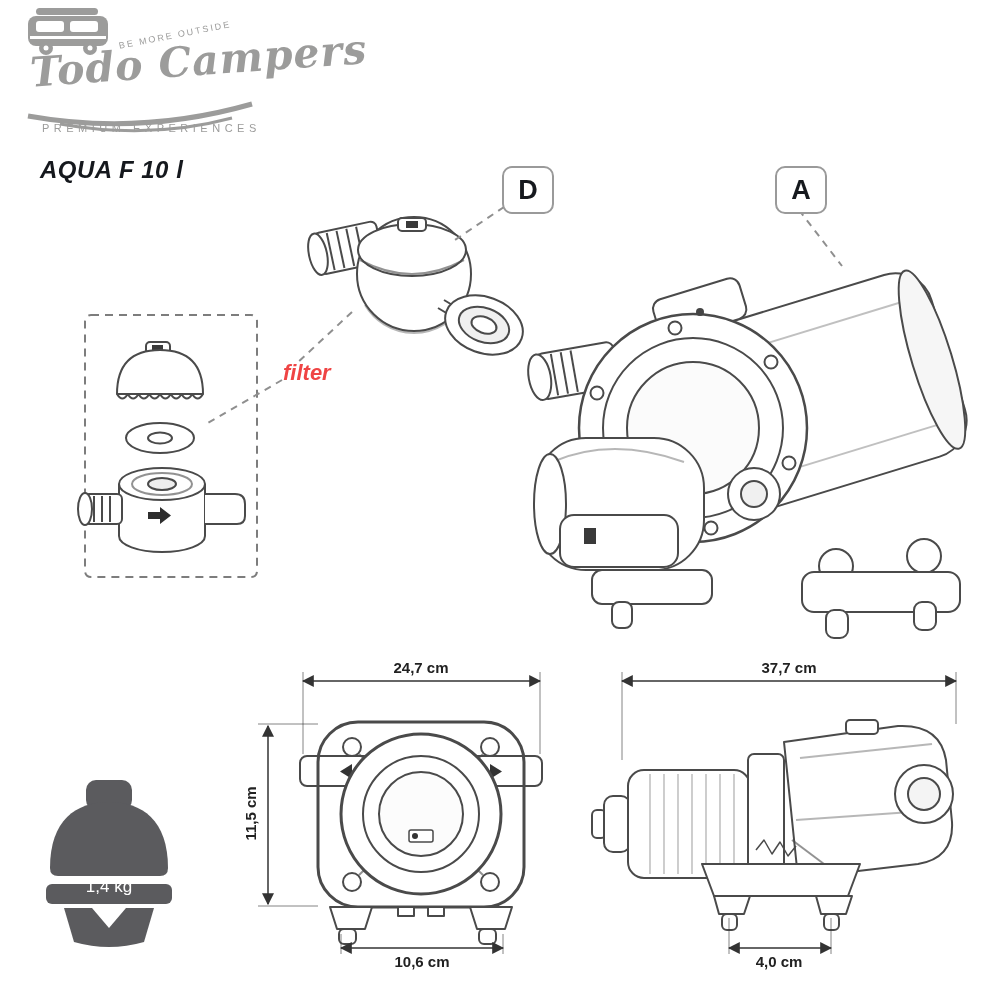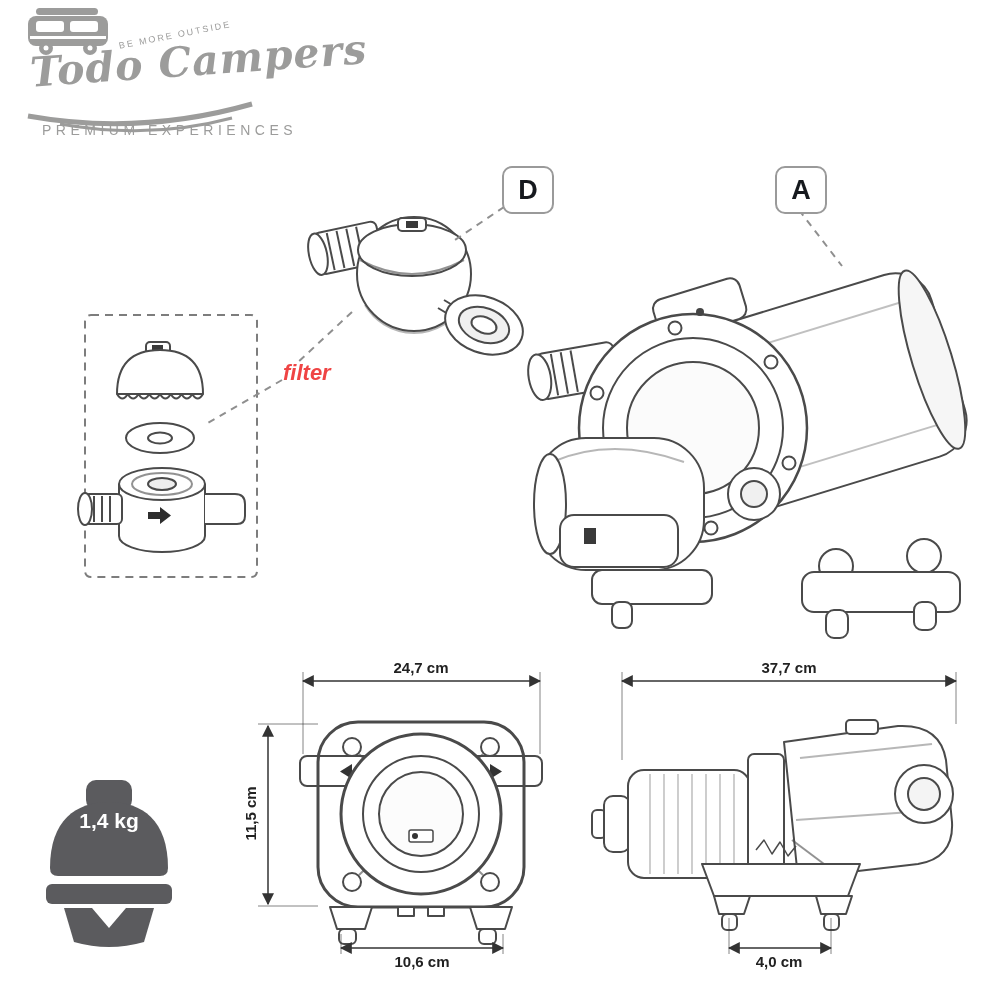--- a/index.html
+++ b/index.html
@@ -7,43 +7,43 @@
         font-family:"Liberation Sans",sans-serif;color:#1a1a1a;}
   .art{position:absolute;left:0;top:0;width:1000px;height:1000px;pointer-events:none;}
 
   
   .logo{position:absolute;left:18px;top:4px;width:260px;height:150px;color:#9c9c9b;}
   .logo-name{position:absolute;left:12px;top:36px;width:250px;
              font-family:"DejaVu Serif",serif;font-style:italic;font-weight:bold;
              font-size:41px;letter-spacing:1px;transform:rotate(-4deg);white-space:nowrap;}
   .tagline-top{position:absolute;left:100px;top:26px;font-size:9px;letter-spacing:2px;
                transform:rotate(-11deg);white-space:nowrap;}
-  .tagline-bottom{position:absolute;left:24px;top:118px;font-size:14px;letter-spacing:4.5px;white-space:nowrap;}
+  .tagline-bottom{position:absolute;left:24px;top:118px;font-size:11px;letter-spacing:4.5px;white-space:nowrap;}
 
   .product-title{position:absolute;left:40px;top:156px;font-size:24px;font-weight:bold;
                  font-style:italic;letter-spacing:0.5px;color:#15181d;}
 
   .callout-box{position:absolute;width:48px;height:44px;border:2.5px solid #9a9a9a;border-radius:10px;
                background:#fff;display:flex;align-items:center;justify-content:center;
                font-size:27px;font-weight:bold;color:#16191e;}
   .callout-d{left:502px;top:166px;}
   .callout-a{left:775px;top:166px;}
 
   .filter-label{position:absolute;left:283px;top:360px;font-size:22px;font-weight:bold;
                 font-style:italic;color:#ef4444;}
 
   .dim-label{position:absolute;font-size:15px;font-weight:bold;color:#222;text-align:center;}
   .dim-front-width{left:376px;top:659px;width:90px;}
   .dim-side-length{left:744px;top:659px;width:90px;}
   .dim-front-feet{left:377px;top:953px;width:90px;}
   .dim-side-feet{left:739px;top:953px;width:80px;}
   .dim-front-height{left:212px;top:805px;width:76px;transform:rotate(-90deg);}
 
-  .weight-value{position:absolute;left:60px;top:809px;width:98px;text-align:center;
-                font-size:21px;font-weight:bold;color:#ffffff;}
+  .weight-value{position:absolute;left:60px;top:877px;width:98px;text-align:center;
+                font-size:17px;font-weight:normal;color:#ffffff;}
 </style>
 </head>
 <body>
 
 <div class="page">
 
   <svg class="art" viewBox="0 0 1000 1000" xmlns="http://www.w3.org/2000/svg">
     <defs>
       <marker id="arrow" viewBox="0 0 10 10" refX="9" refY="5" markerWidth="8" markerHeight="8" orient="auto-start-reverse">
         <path d="M0,0 L10,5 L0,10 Z" fill="#333"></path>
@@ -258,20 +258,21 @@
       <polygon points="92,908 126,908 109,928" fill="#ffffff"></polygon>
     </g>
   </svg>
 
   <div class="logo">
     <div class="tagline-top">BE MORE OUTSIDE</div>
     <div class="logo-name">Todo Campers</div>
     <div class="tagline-bottom">PREMIUM EXPERIENCES</div>
   </div>
 
+  <div class="product-title">AQUA F 10 l</div>
 
   <div class="callout-box callout-d">D</div>
   <div class="callout-box callout-a">A</div>
 
   <div class="filter-label">filter</div>
 
   <div class="dim-label dim-front-width">24,7 cm</div>
   <div class="dim-label dim-front-height">11,5 cm</div>
   <div class="dim-label dim-front-feet">10,6 cm</div>
   <div class="dim-label dim-side-length">37,7 cm</div>

